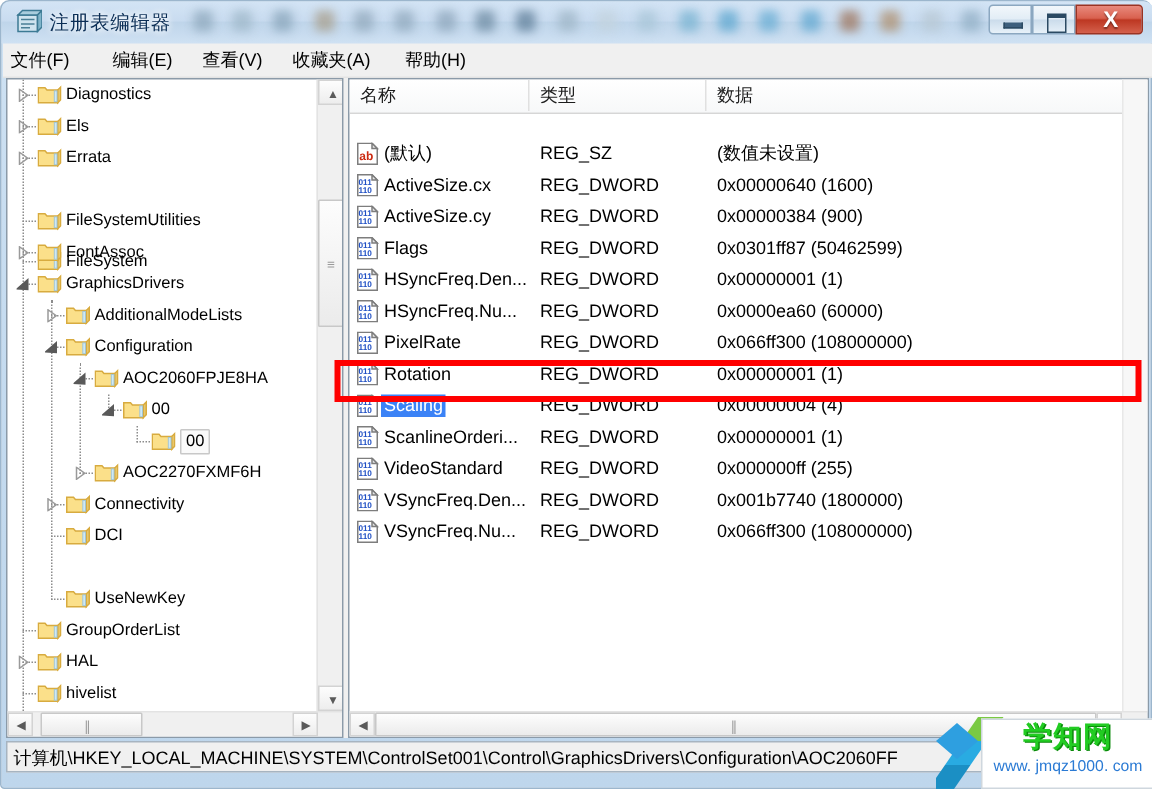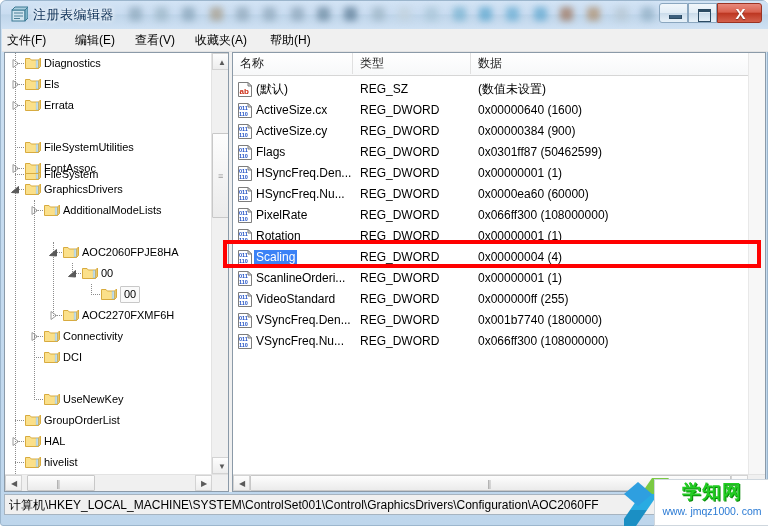--- a/index.html
+++ b/index.html
@@ -227,20 +227,21 @@
     border-right: 1px solid #e0e0e0;
     cursor: default;
   }
   .list-row {
     position: absolute;
     left: 0;
     height: 21px;
     width: 532px;
     white-space: nowrap;
     cursor: default;
+    margin-top: 13px;
   }
   .cell-icon {
     position: absolute;
     left: 4px; top: 3px;
     width: 16px; height: 15px;
   }
   .cell-name {
     position: absolute;
     left: 23px; top: 3px;
     font-size: 12px; line-height: 15px;
@@ -535,20 +536,34 @@
                 <polygon points="2,0.5 7.5,4.5 2,8.5" fill="none" stroke="#9a9a9a" stroke-width="1"></polygon>
               </svg>
             </span>
             <span class="tw-folder" style="left: 39px;"><svg width="16" height="14" viewBox="0 0 16 14">
                 <path d="M0.5 2.5 L5 2.5 L6.3 4 L13.5 4 L13.5 12.5 L0.5 12.5 Z" fill="#fbe08a" stroke="#d8ab3f" stroke-width="1"></path>
                 <path d="M13.5 4 L15.5 2 L15.5 10.5 L13.5 12.5 Z" fill="#e8c76a" stroke="#d8ab3f" stroke-width="1"></path>
                 <rect x="11.2" y="4.6" width="1.8" height="7.2" fill="#cfe9f5" stroke="#9dc4d8" stroke-width="0.6"></rect>
               </svg></span>
             <span class="tw-label" style="left: 58px;">AdditionalModeLists</span>
           </div>
+          <div class="tree-row" style="top: 168px; width: 208px;">
+            <div class="dotline-h" style="left: 29px; top: 10px; width: 9px;"></div>
+            <span class="tw-arrow" style="left: 25px;">
+              <svg width="9" height="9" viewBox="0 0 9 9">
+                <polygon points="0.5,7.5 7.5,1.5 7.5,8 " fill="#595959" stroke="#595959" stroke-width="1"></polygon>
+              </svg>
+            </span>
+            <span class="tw-folder" style="left: 39px;"><svg width="16" height="14" viewBox="0 0 16 14">
+                <path d="M0.5 2.5 L5 2.5 L6.3 4 L13.5 4 L13.5 12.5 L0.5 12.5 Z" fill="#fbe08a" stroke="#d8ab3f" stroke-width="1"></path>
+                <path d="M13.5 4 L15.5 2 L15.5 10.5 L13.5 12.5 Z" fill="#e8c76a" stroke="#d8ab3f" stroke-width="1"></path>
+                <rect x="11.2" y="4.6" width="1.8" height="7.2" fill="#cfe9f5" stroke="#9dc4d8" stroke-width="0.6"></rect>
+              </svg></span>
+            <span class="tw-label" style="left: 58px;">Configuration</span>
+          </div>
           <div class="tree-row" style="top: 189px; width: 208px;">
             <div class="dotline-h" style="left: 48px; top: 10px; width: 9px;"></div>
             <span class="tw-arrow" style="left: 44px;">
               <svg width="9" height="9" viewBox="0 0 9 9">
                 <polygon points="0.5,7.5 7.5,1.5 7.5,8 " fill="#595959" stroke="#595959" stroke-width="1"></polygon>
               </svg>
             </span>
             <span class="tw-folder" style="left: 58px;"><svg width="16" height="14" viewBox="0 0 16 14">
                 <path d="M0.5 2.5 L5 2.5 L6.3 4 L13.5 4 L13.5 12.5 L0.5 12.5 Z" fill="#fbe08a" stroke="#d8ab3f" stroke-width="1"></path>
                 <path d="M13.5 4 L15.5 2 L15.5 10.5 L13.5 12.5 Z" fill="#e8c76a" stroke="#d8ab3f" stroke-width="1"></path>

